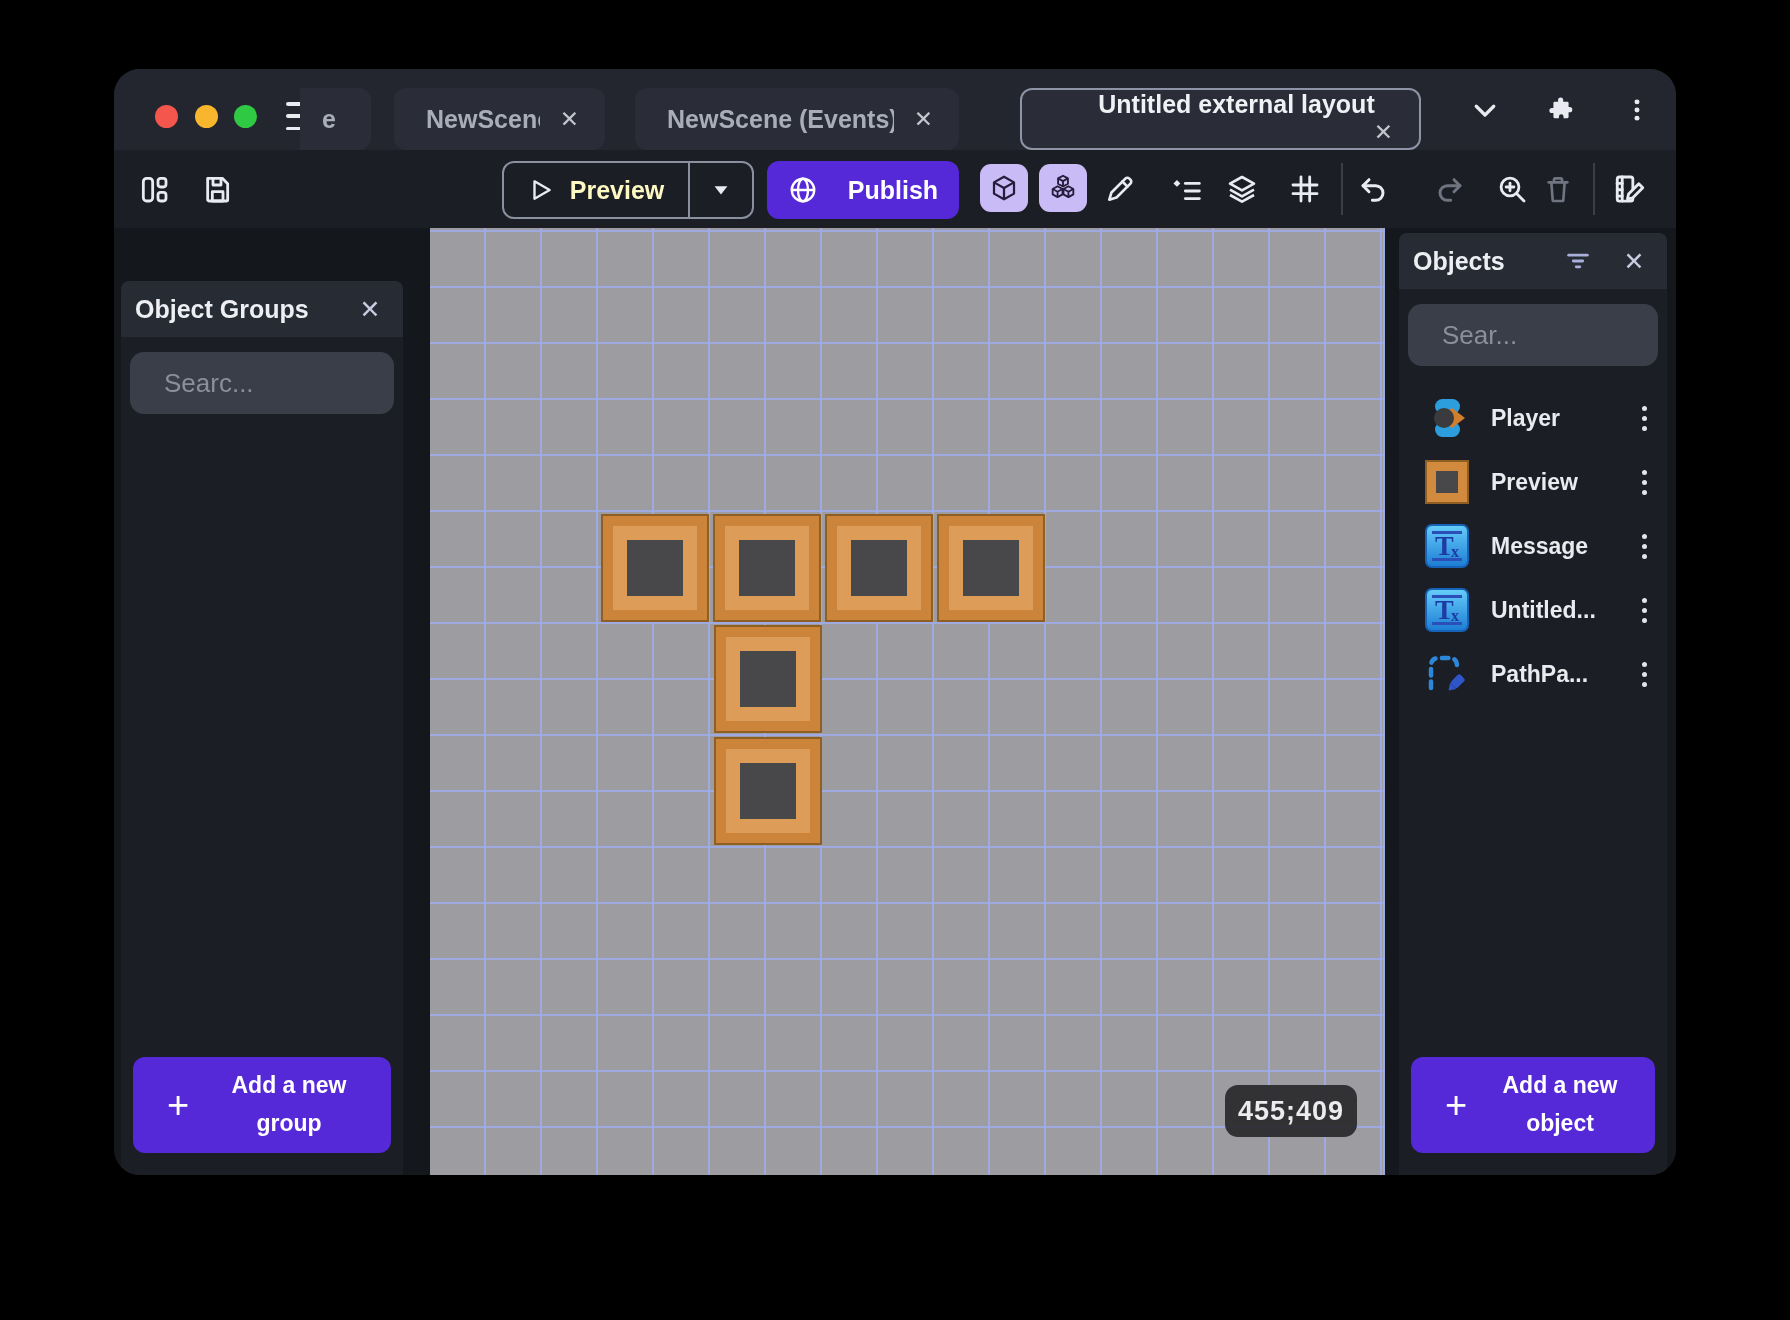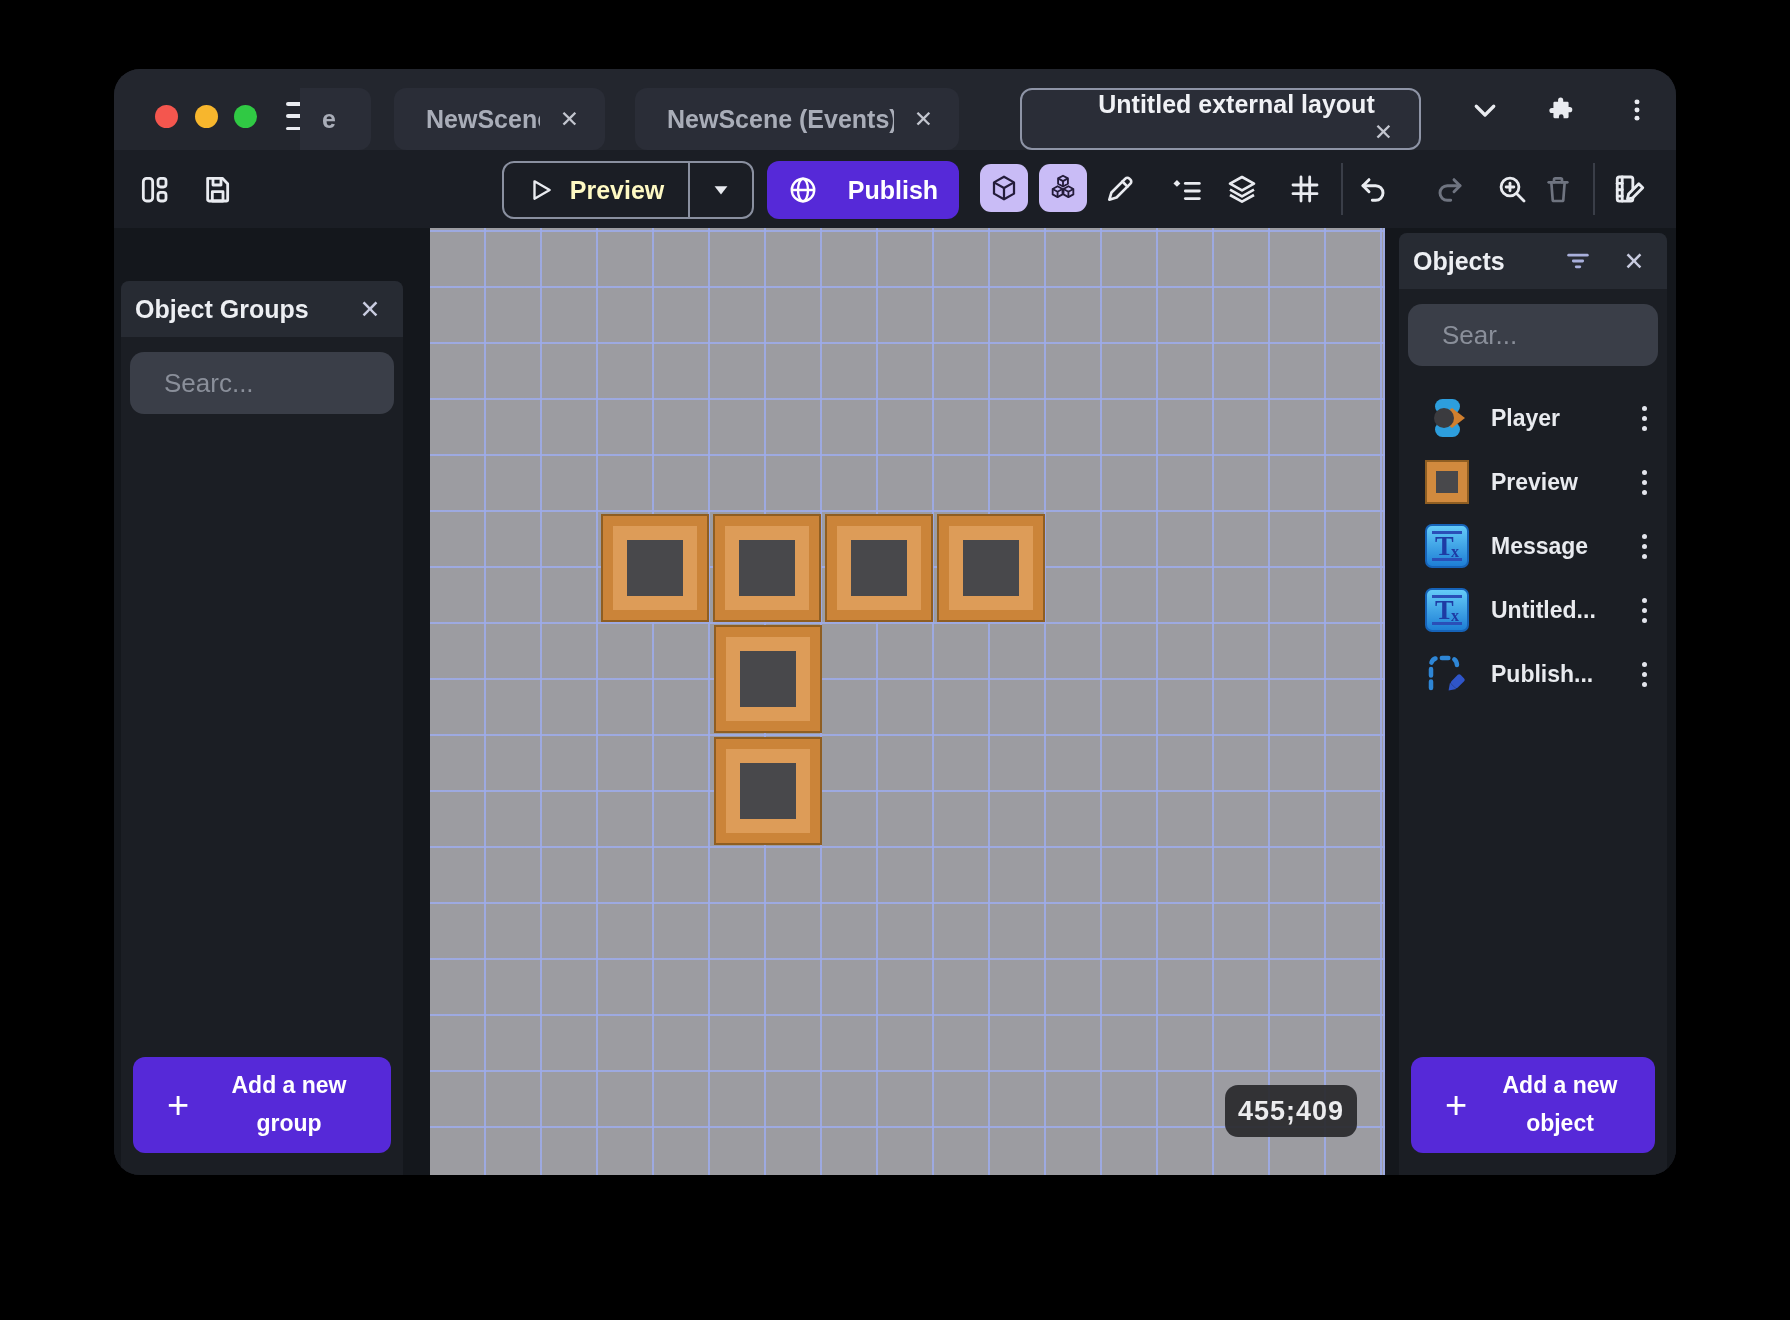--- a/index.html
+++ b/index.html
@@ -439,21 +439,21 @@
         <div class="object-row">
           <span class="obj-icon">
             <svg width="44" height="44" viewBox="0 0 44 44" fill="none">
                 <path d="M6 36V14q0-8 8-8h10q8 0 8 8v4" stroke="#2e86d6" stroke-width="4.5" stroke-dasharray="6.5 6" stroke-linecap="round"></path>
                 <g transform="rotate(45 31 31)">
                   <rect x="26.5" y="22" width="9" height="13" rx="2" fill="#2f55c9"></rect>
                   <path d="M26.5 35l4.5 6.5 4.5-6.5z" fill="#2f55c9"></path>
                 </g>
               </svg>
           </span>
-          <span class="obj-label">Publish...</span>
+          <span class="obj-label">PathPa...</span>
           <span class="dots-v">
               <i></i>
               <i></i>
               <i></i>
             </span>
         </div>
 
       </div>
 
       <div class="add-btn">

